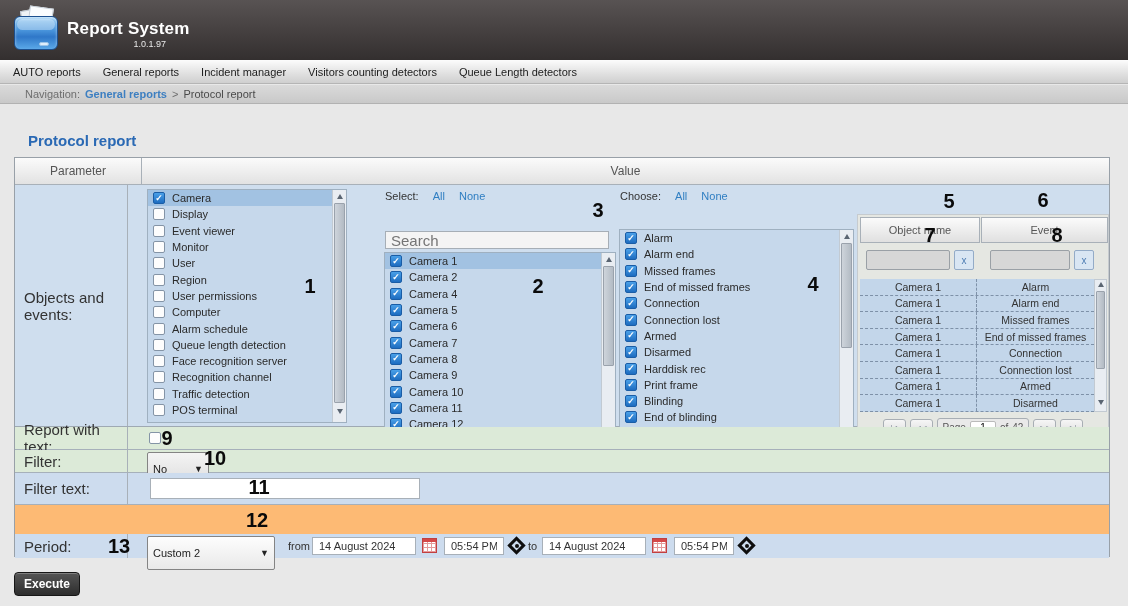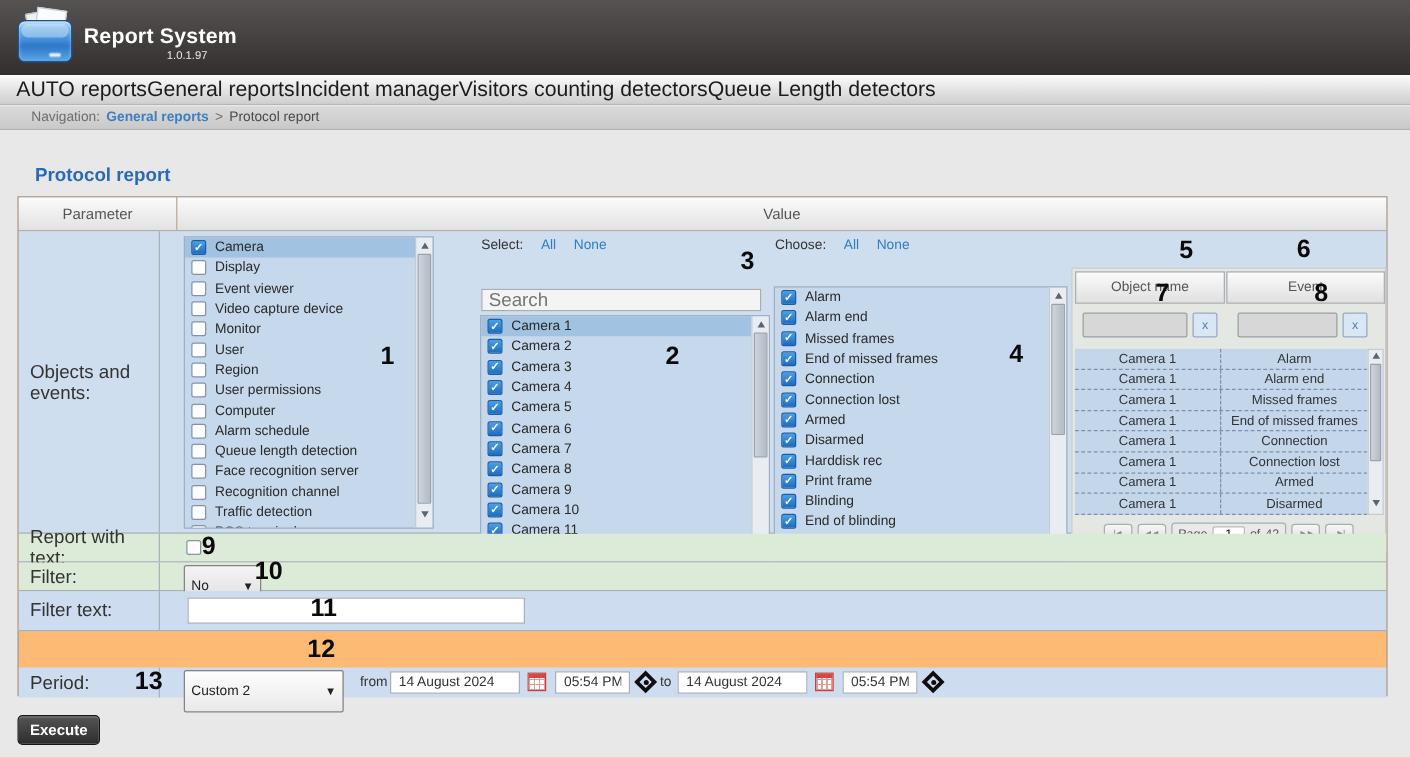--- a/index.html
+++ b/index.html
@@ -16,21 +16,21 @@
   .logo .box{position:absolute;left:1px;top:9px;width:44px;height:34px;border-radius:6px;border:1px solid #1c4f8e;
     background:linear-gradient(180deg,#8cc6f2 0%,#4b97dd 40%,#2f77c8 62%,#5aa8e8 100%);
     box-shadow:inset 0 2px 3px rgba(255,255,255,.55)}
   .logo .gloss{position:absolute;left:4px;top:12px;width:38px;height:11px;background:rgba(255,255,255,.35);border-radius:6px}
   .logo .handle{position:absolute;left:26px;top:35px;width:10px;height:4px;background:#dfeefb;border:1px solid #9cc4e8;border-radius:2px}
   .app-title{position:absolute;left:67px;top:19px;color:#fff;font-size:17px;font-weight:600;letter-spacing:.2px}
   .app-version{position:absolute;left:67px;top:39px;width:99px;text-align:right;color:#e8e8e8;font-size:9px}
 
   
   .menubar{position:absolute;left:0;top:60px;width:1128px;height:24px;display:flex;align-items:center;
-    padding-left:13px;font-size:17px;color:#1c1c1c;
+    gap:22px;padding-left:13px;font-size:11px;color:#1c1c1c;
     background:linear-gradient(#fcfcfc,#e0e0e0 60%,#cfcfcf);border-bottom:1px solid #b5b5b5}
   .menu-item{cursor:default}
 
   
   .breadcrumb{position:absolute;left:0;top:85px;width:1128px;height:19px;display:flex;align-items:center;
     gap:5px;padding-left:25px;font-size:11px;color:#6e6e6e;
     background:linear-gradient(#dadada,#c9c9c9);border-bottom:1px solid #b2b2b2}
   .bc-link{color:#3d7fc1;font-weight:bold}
   .bc-current{color:#4a4a4a}
 
@@ -167,24 +167,20 @@
           <div class="li-row">
             <span class="cb"></span>
             <span class="li-label">Display</span>
           </div>
           <div class="li-row">
             <span class="cb"></span>
             <span class="li-label">Event viewer</span>
           </div>
           <div class="li-row">
             <span class="cb"></span>
-            <span class="li-label">Video capture device</span>
-          </div>
-          <div class="li-row">
-            <span class="cb"></span>
             <span class="li-label">Monitor</span>
           </div>
           <div class="li-row">
             <span class="cb"></span>
             <span class="li-label">User</span>
           </div>
           <div class="li-row">
             <span class="cb"></span>
             <span class="li-label">Region</span>
           </div>
@@ -236,24 +232,20 @@
     <input class="search-input" style="left: 370px; top: 46px; width: 224px; height: 18px;" placeholder="Search">
     <div class="listbox" style="left:369px;top:67px;width:232px;height:198px">
       <div class="list-items" id="list2-items">
           <div class="li-row selected">
             <span class="cb checked"></span>
             <span class="li-label">Camera 1</span>
           </div>
           <div class="li-row">
             <span class="cb checked"></span>
             <span class="li-label">Camera 2</span>
-          </div>
-          <div class="li-row">
-            <span class="cb checked"></span>
-            <span class="li-label">Camera 3</span>
           </div>
           <div class="li-row">
             <span class="cb checked"></span>
             <span class="li-label">Camera 4</span>
           </div>
           <div class="li-row">
             <span class="cb checked"></span>
             <span class="li-label">Camera 5</span>
           </div>
           <div class="li-row">

